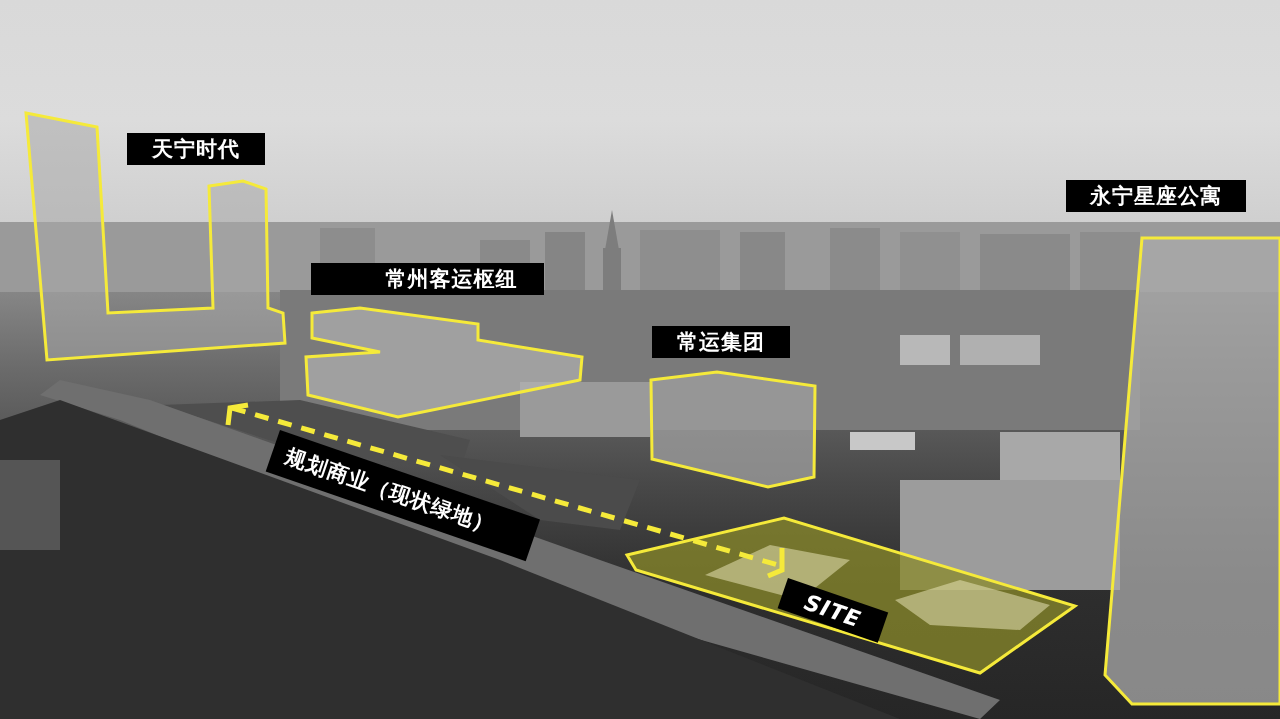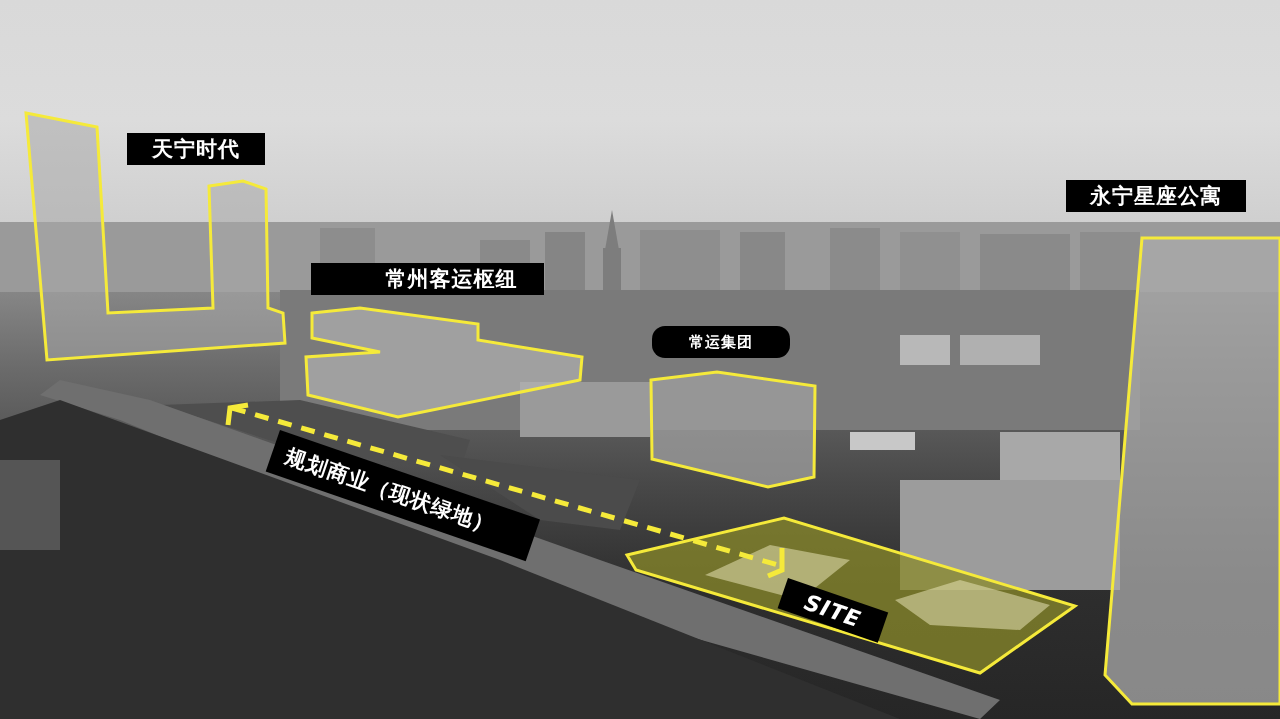--- a/index.html
+++ b/index.html
@@ -4,21 +4,21 @@
   <style>
     html, body { margin: 0; padding: 0; }
     body { width: 1280px; height: 719px; overflow: hidden; background: #111; }
     .scene { position: relative; width: 1280px; height: 719px; overflow: hidden; font-family: "DejaVu Sans", "Liberation Sans", sans-serif; }
     .sky { position: absolute; left: 0; top: 0; width: 1280px; height: 300px; background: linear-gradient(180deg, #d9d9d9 0%, #dcdcdc 40%, #cfcfcf 75%, #bdbdbd 100%); }
     .ground { position: absolute; left: 0; top: 280px; width: 1280px; height: 439px; background: linear-gradient(180deg, #8a8a8a 0%, #6b6b6b 20%, #4a4a4a 45%, #2e2e2e 70%, #262626 100%); }
     svg.art { position: absolute; left: 0; top: 0; }
     .label { position: absolute; background: #000; color: #fff; font-weight: bold; white-space: nowrap; display: flex; align-items: center; justify-content: center; letter-spacing: 1px; }
     .label-tianning { left: 127px; top: 133px; width: 138px; height: 32px; font-size: 21px; }
     .label-hub { left: 311px; top: 263px; width: 185px; height: 32px; font-size: 21px; padding-left: 48px; }
-    .label-changyun { left: 652px; top: 326px; width: 138px; height: 32px; font-size: 15px; border-radius: 13px; }
+    .label-changyun { left: 652px; top: 326px; width: 138px; height: 32px; font-size: 21px; }
     .label-yongning { left: 1066px; top: 180px; width: 180px; height: 32px; font-size: 21px; }
     .label-commercial { left: 280px; top: 430px; width: 275px; height: 44px; font-size: 21px; transform: rotate(19deg); transform-origin: left top; justify-content: flex-start; padding-left: 14px; box-sizing: border-box; }
     .label-site { left: 788px; top: 578px; width: 106px; height: 32px; font-size: 22px; font-style: italic; transform: rotate(19deg); transform-origin: left top; }
   </style>
 </head>
 <body>
 
 <div class="scene">
   <div class="sky"></div>
   <div class="ground"></div>

